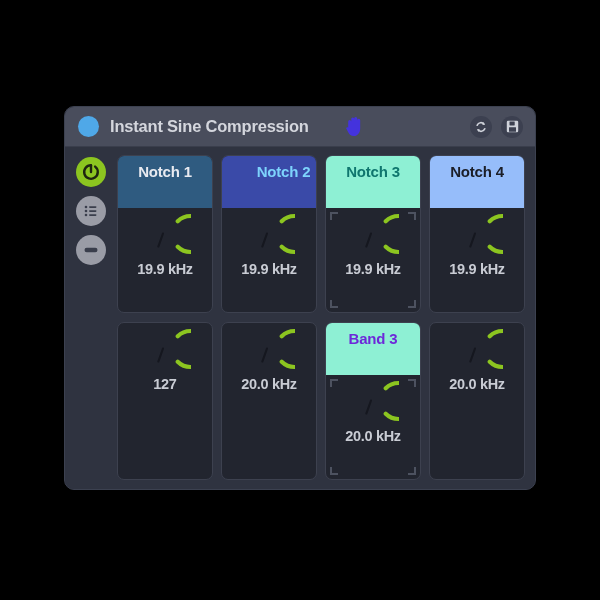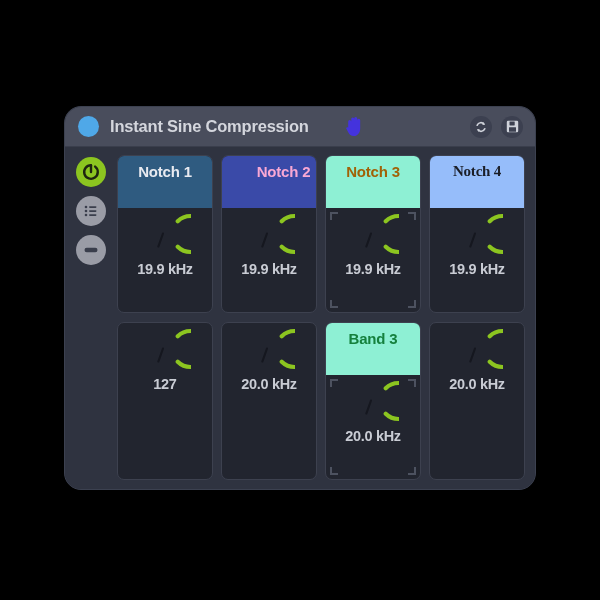--- a/index.html
+++ b/index.html
@@ -20,21 +20,21 @@
   }
 
   
   .window {
     position: absolute;
     left: 64px;
     top: 106px;
     width: 472px;
     height: 384px;
     background: #2f3340;
-    border-radius: 17px;
+    border-radius: 10px;
     border: 1px solid #3c4150;
     box-shadow: 0 2px 8px rgba(0,0,0,0.6);
     overflow: hidden;
   }
 
   
   .titlebar {
     position: relative;
     height: 40px;
     display: flex;
@@ -260,48 +260,48 @@
             <div class="card-body">
               <svg class="knob" viewBox="0 0 52 52">
                 <path d="M 38.73 38.73 A 18 18 0 1 0 38.73 13.27" fill="none" stroke="#8cc520" stroke-width="4.2" stroke-linecap="round"></path>
                 <line x1="24" y1="25.5" x2="19.33" y2="38.54" stroke="#15171f" stroke-width="2.1" stroke-linecap="round"></line>
               </svg>
               <div class="card-value">19.9 kHz</div>
             </div>
           </div>
           <div class="card">
             <div class="card-header" style="background: rgb(58, 74, 168);">
-              <div class="card-header-label" style="color: #f9a8d4; margin-left: 29px;">Notch 2</div>
+              <div class="card-header-label" style="color: #7dd3fc; margin-left: 29px;">Notch 2</div>
             </div>
             <div class="card-body">
               <svg class="knob" viewBox="0 0 52 52">
                 <path d="M 38.73 38.73 A 18 18 0 1 0 38.73 13.27" fill="none" stroke="#8cc520" stroke-width="4.2" stroke-linecap="round"></path>
                 <line x1="24" y1="25.5" x2="19.33" y2="38.54" stroke="#15171f" stroke-width="2.1" stroke-linecap="round"></line>
               </svg>
               <div class="card-value">19.9 kHz</div>
             </div>
           </div>
           <div class="card">
             <div class="card-header" style="background: rgb(142, 240, 212);">
-              <div class="card-header-label" style="color: #a16207;">Notch 3</div>
+              <div class="card-header-label" style="color: #0f766e;">Notch 3</div>
             </div>
             <div class="card-body">
               <div class="corner tl"></div>
               <div class="corner tr"></div>
               <div class="corner bl"></div>
               <div class="corner br"></div>
               <svg class="knob" viewBox="0 0 52 52">
                 <path d="M 38.73 38.73 A 18 18 0 1 0 38.73 13.27" fill="none" stroke="#8cc520" stroke-width="4.2" stroke-linecap="round"></path>
                 <line x1="24" y1="25.5" x2="19.33" y2="38.54" stroke="#15171f" stroke-width="2.1" stroke-linecap="round"></line>
               </svg>
               <div class="card-value">19.9 kHz</div>
             </div>
           </div>
           <div class="card">
-            <div class="card-header" style="background: rgb(150, 189, 250); font-family: Liberation Serif, serif;">
+            <div class="card-header" style="background: rgb(150, 189, 250);">
               <div class="card-header-label" style="color: rgb(27, 30, 39);">Notch 4</div>
             </div>
             <div class="card-body">
               <svg class="knob" viewBox="0 0 52 52">
                 <path d="M 38.73 38.73 A 18 18 0 1 0 38.73 13.27" fill="none" stroke="#8cc520" stroke-width="4.2" stroke-linecap="round"></path>
                 <line x1="24" y1="25.5" x2="19.33" y2="38.54" stroke="#15171f" stroke-width="2.1" stroke-linecap="round"></line>
               </svg>
               <div class="card-value">19.9 kHz</div>
             </div>
           </div>
@@ -318,21 +318,21 @@
             <div class="card-body">
               <svg class="knob" viewBox="0 0 52 52">
                 <path d="M 38.73 38.73 A 18 18 0 1 0 38.73 13.27" fill="none" stroke="#8cc520" stroke-width="4.2" stroke-linecap="round"></path>
                 <line x1="24" y1="25.5" x2="19.33" y2="38.54" stroke="#15171f" stroke-width="2.1" stroke-linecap="round"></line>
               </svg>
               <div class="card-value">20.0 kHz</div>
             </div>
           </div>
           <div class="card">
             <div class="card-header" style="background: rgb(142, 240, 212);">
-              <div class="card-header-label" style="color: #15803d;">Band 3</div>
+              <div class="card-header-label" style="color: #6d28d9;">Band 3</div>
             </div>
             <div class="card-body">
               <div class="corner tl"></div>
               <div class="corner tr"></div>
               <div class="corner bl"></div>
               <div class="corner br"></div>
               <svg class="knob" viewBox="0 0 52 52">
                 <path d="M 38.73 38.73 A 18 18 0 1 0 38.73 13.27" fill="none" stroke="#8cc520" stroke-width="4.2" stroke-linecap="round"></path>
                 <line x1="24" y1="25.5" x2="19.33" y2="38.54" stroke="#15171f" stroke-width="2.1" stroke-linecap="round"></line>
               </svg>

